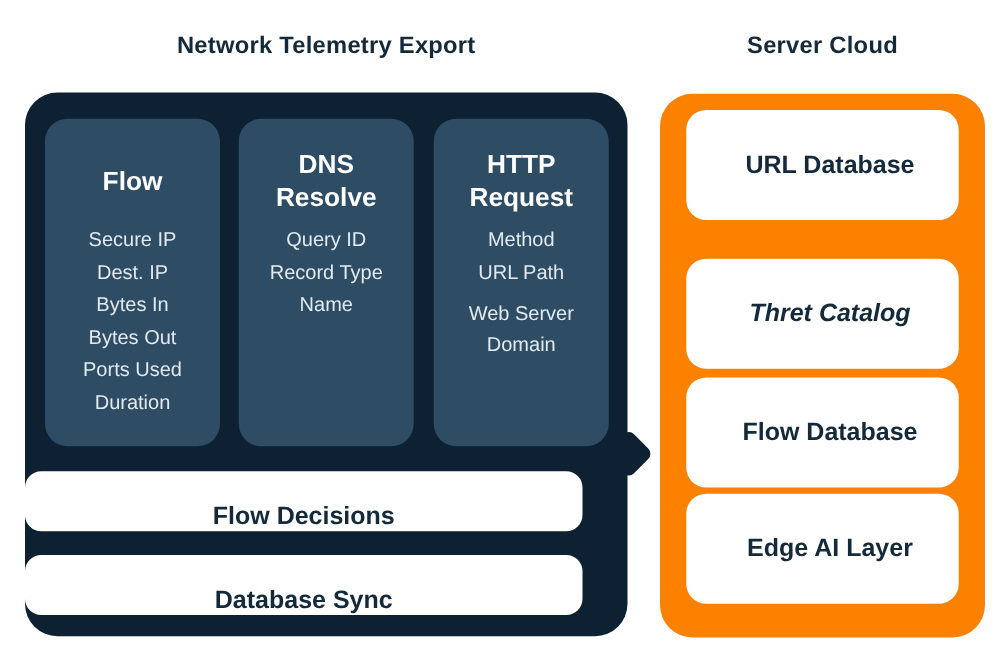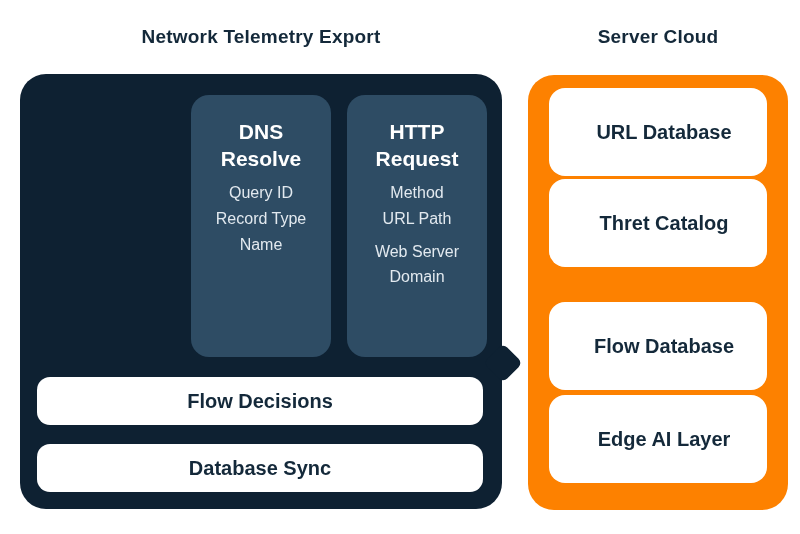--- a/index.html
+++ b/index.html
@@ -45,23 +45,23 @@
   }
   .col-items{
     list-style:none;margin-top:7px;padding:0 10px;
   }
   .col-items li{
     color:var(--item-text);font-size:16px;line-height:26px;
   }
   .col-3 .col-items li:nth-child(3){margin-top:7px;line-height:25px;}
 
   .bar{
-    position:absolute;left:17px;width:446px;height:48px;
+    position:absolute;left:0;width:446px;height:48px;
     background:var(--white);border-radius:13px;
-    display:flex;align-items:center;justify-content:center;
+    display:flex;align-items:flex-end;justify-content:center;
     color:var(--dark-text);font-weight:bold;font-size:20px;
   }
   .bar-1{top:303px;}
   .bar-2{top:370px;}
 
   
   .notch{
     position:absolute;left:469px;top:275px;width:28px;height:28px;
     background:var(--panel-dark);border-radius:6px;
     transform:rotate(45deg);
@@ -72,34 +72,45 @@
     position:absolute;left:528px;top:75px;width:260px;height:435px;
     background:var(--orange);border-radius:26px;
   }
   .abox{
     position:absolute;left:21px;width:218px;height:88px;
     background:var(--white);border-radius:16px;
     display:flex;align-items:center;justify-content:center;
     color:var(--dark-text);font-weight:bold;font-size:20px;padding-left:12px;
   }
   .abox-1{top:13px;}
-  .abox-2{top:104px;}
+  .abox-2{top:132px;font-style:italic;}
   .abox-3{top:227px;}
   .abox-4{top:320px;}
 </style>
 </head>
 <body>
 
 <div class="stage">
 
   <div class="title title-left">Network Telemetry Export</div>
   <div class="title title-right">Server Cloud</div>
 
   <div class="panel-dark">
 
+    <div class="col col-1">
+      <div class="col-header">Flow</div>
+      <ul class="col-items">
+        <li>Secure IP</li>
+        <li>Dest. IP</li>
+        <li>Bytes In</li>
+        <li>Bytes Out</li>
+        <li>Ports Used</li>
+        <li>Duration</li>
+      </ul>
+    </div>
 
     <div class="col col-2">
       <div class="col-header">DNS Resolve</div>
       <ul class="col-items">
         <li>Query ID</li>
         <li>Record Type</li>
         <li>Name</li>
       </ul>
     </div>
 

